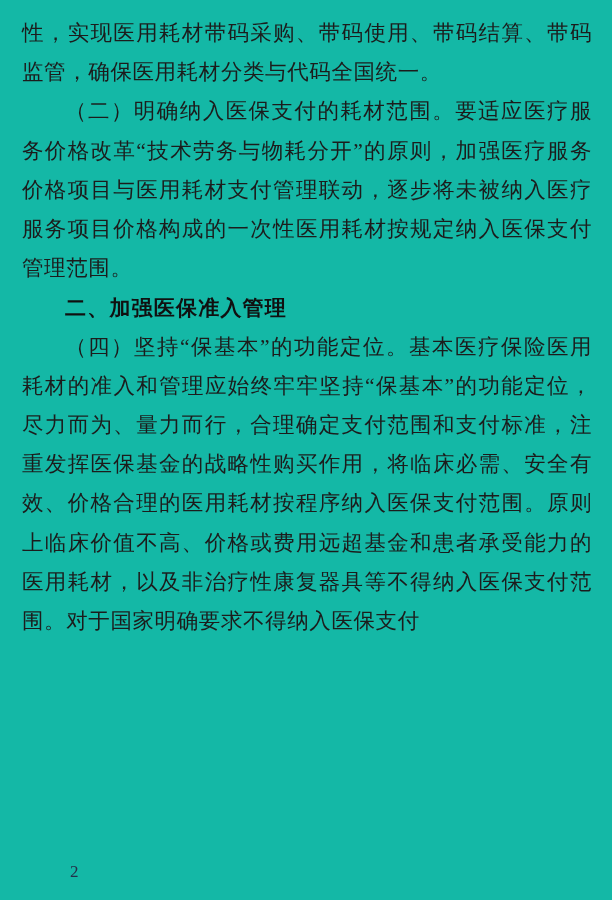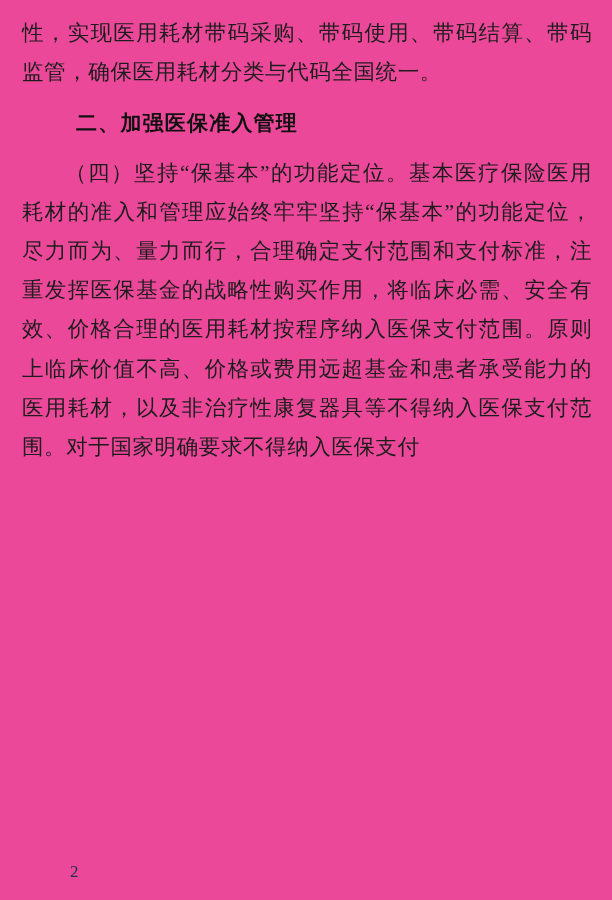--- a/index.html
+++ b/index.html
@@ -4,21 +4,21 @@
 <style>
   html, body {
     margin: 0;
     padding: 0;
     background: #ffffff;
   }
   .page {
     position: relative;
     width: 612px;
     height: 900px;
-    background: #ec4899;
+    background: #14b8a6;
     overflow: hidden;
     font-family: "Liberation Serif", "DejaVu Serif", serif;
     color: #1b1b1b;
   }
   .content {
     position: absolute;
     left: 22px;
     top: 14px;
     width: 570px;
   }
@@ -40,41 +40,42 @@
     text-indent: 43px;
   }
   
   .heading {
     font-family: "Liberation Sans", "DejaVu Sans", sans-serif;
     font-size: 21px;
     font-weight: bold;
     line-height: 39.2px;
     letter-spacing: 1.2px;
     text-indent: 43px;
-    margin: 11px;
+    margin: 0;
     color: #101010;
   }
   .page-number {
     position: absolute;
     left: 70px;
     top: 862px;
     font-family: "Liberation Serif", "DejaVu Serif", serif;
     font-size: 17px;
     color: #23304a;
     letter-spacing: 0.5px;
   }
 </style>
 </head>
 <body>
 
 <div class="page">
   <div class="content">
 
     <p class="para">性，实现医用耗材带码采购、带码使用、带码结算、带码监管，确保医用耗材分类与代码全国统一。</p>
 
+    <p class="para indent">（二）明确纳入医保支付的耗材范围。要适应医疗服务价格改革“技术劳务与物耗分开”的原则，加强医疗服务价格项目与医用耗材支付管理联动，逐步将未被纳入医疗服务项目价格构成的一次性医用耗材按规定纳入医保支付管理范围。</p>
 
 
     <p class="heading">二、加强医保准入管理</p>
 
     <p class="para indent">（四）坚持“保基本”的功能定位。基本医疗保险医用耗材的准入和管理应始终牢牢坚持“保基本”的功能定位，尽力而为、量力而行，合理确定支付范围和支付标准，注重发挥医保基金的战略性购买作用，将临床必需、安全有效、价格合理的医用耗材按程序纳入医保支付范围。原则上临床价值不高、价格或费用远超基金和患者承受能力的医用耗材，以及非治疗性康复器具等不得纳入医保支付范围。对于国家明确要求不得纳入医保支付</p>
 
   </div>
 
   <div class="page-number">2</div>
 </div>

